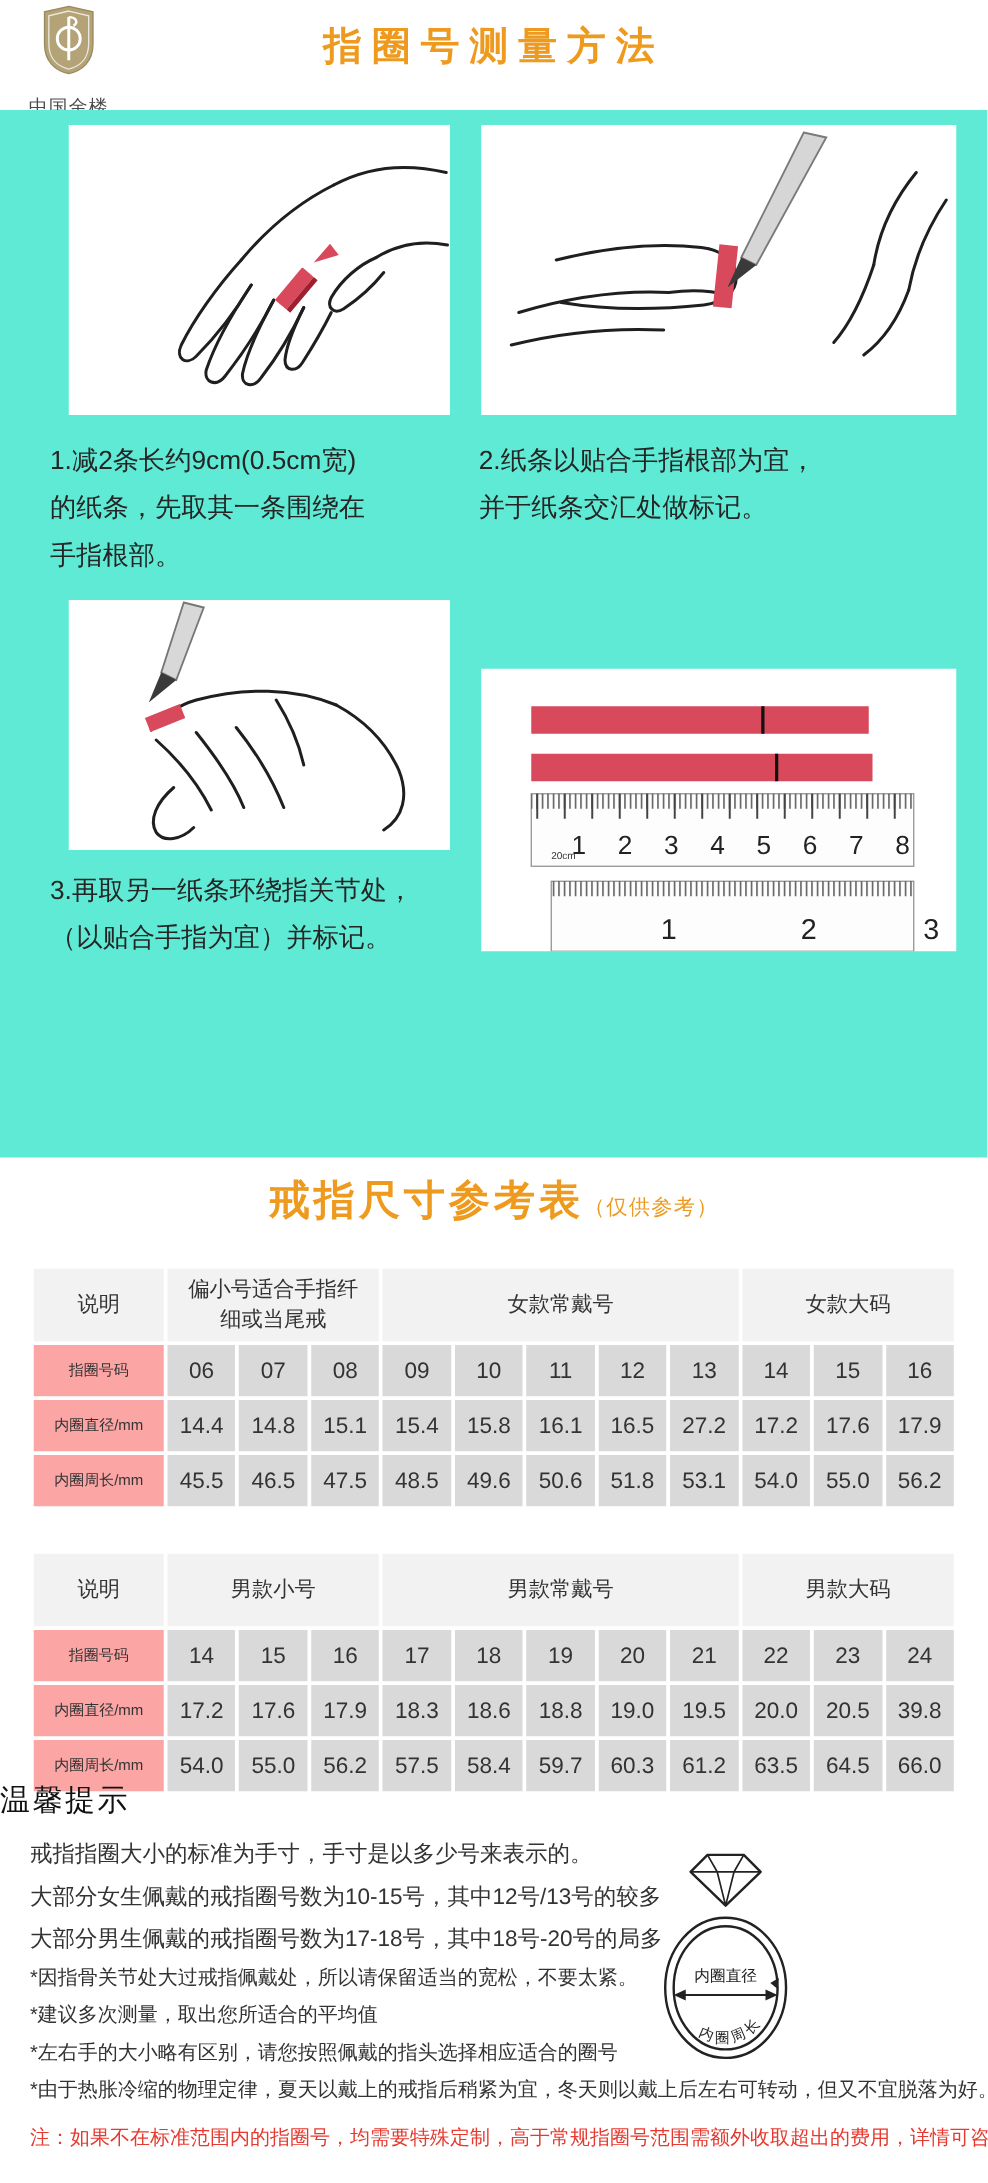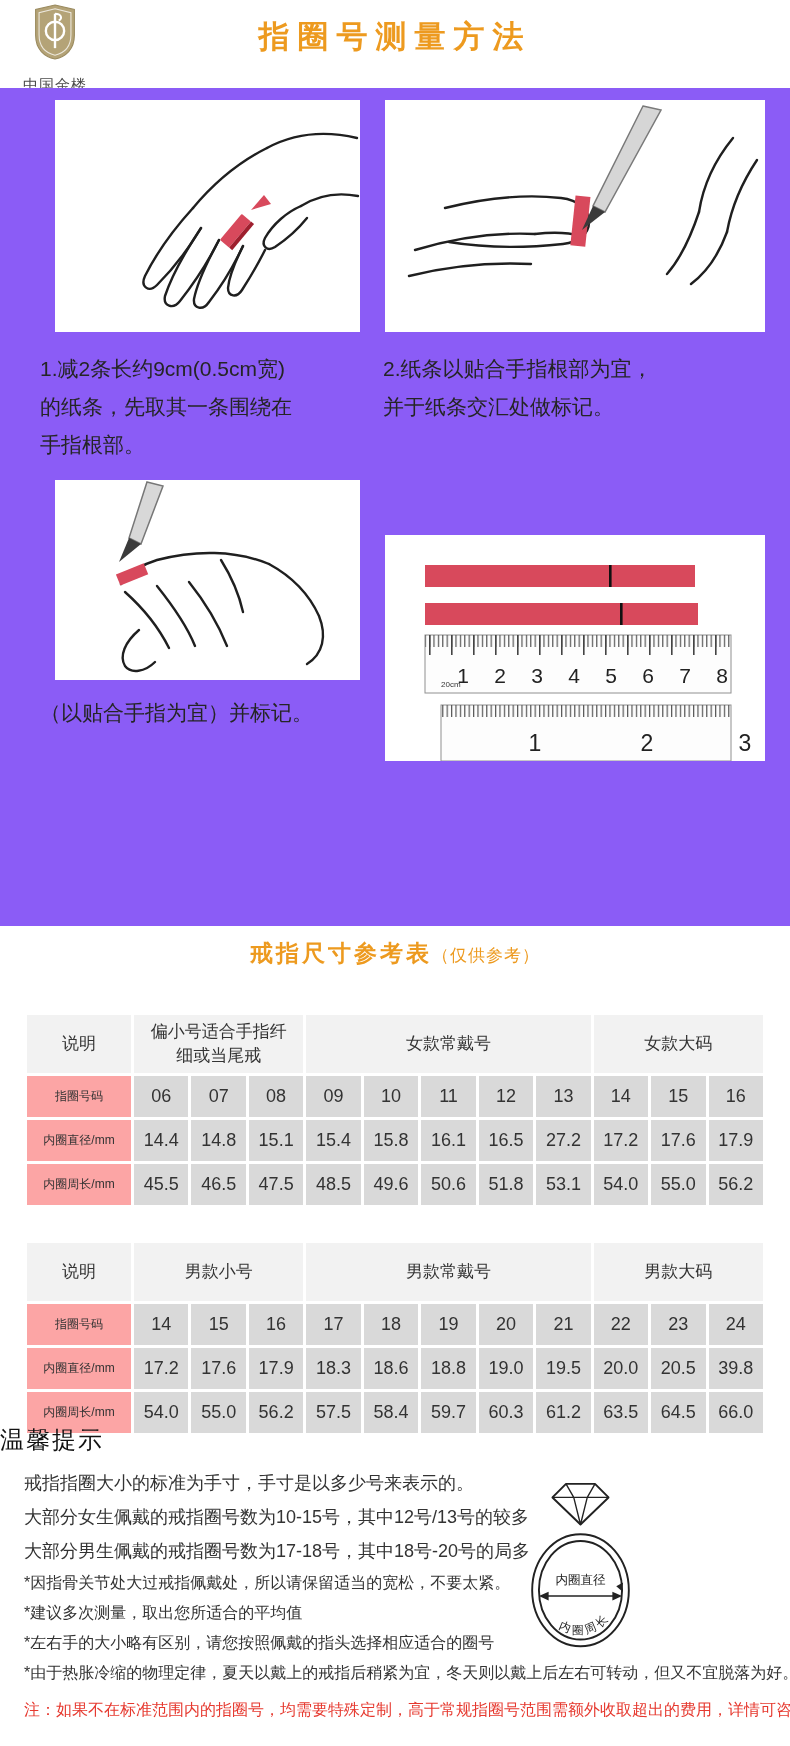--- a/index.html
+++ b/index.html
@@ -9,37 +9,37 @@
   
   .header { position:absolute; left:0; top:0; width:790px; height:88px; background:#fff; }
   .logo { position:absolute; left:12px; top:4px; width:86px; text-align:center; }
   .logo svg { display:block; margin:0 auto; }
   .logo-text { display:block; margin-top:16px; font-size:15px; color:#4a4a4a; letter-spacing:1px; }
   .page-title { position:absolute; left:0; top:16px; width:100%; text-align:center;
     font-family:"Liberation Serif","DejaVu Serif",serif; font-size:31px; font-weight:bold;
     color:#ED9A1F; letter-spacing:8px; }
 
   
-  .panel { position:absolute; left:0; top:88px; width:790px; height:838px; background:#8b5cf6; }
+  .panel { position:absolute; left:0; top:88px; width:790px; height:838px; background:#5eead4; }
   .card { position:absolute; background:#fff; }
   #card1 { left:55px; top:12px; width:305px; height:232px; }
   #card2 { left:385px; top:12px; width:380px; height:232px; }
   #card3 { left:55px; top:392px; width:305px; height:200px; }
   #card4 { left:385px; top:447px; width:380px; height:226px; }
   .caption { position:absolute; font-size:21px; line-height:38px; color:#252525; }
   .caption span { display:block; }
   #cap1 { left:40px; top:262px; width:340px; }
   #cap2 { left:383px; top:262px; width:402px; }
   #cap3 { left:40px; top:606px; width:348px; }
   #cap4 { left:383px; top:662px; width:402px; line-height:40px; }
 
   
   .ref-title { position:absolute; left:0; top:938px; width:100%; text-align:center; color:#ED9A1F;
     font-family:"Liberation Serif","DejaVu Serif",serif; }
-  .ref-title .big { font-size:23px; font-weight:bold; letter-spacing:3px; }
+  .ref-title .big { font-size:33px; font-weight:bold; letter-spacing:3px; }
   .ref-title .small { font-size:17px; letter-spacing:1px;text-align:right; }
 
   table.size-table { position:absolute; left:24px; width:742px; border-collapse:separate;
     border-spacing:3px; table-layout:fixed; background:#fff; }
   #table1 { top:1012px; }
   #table2 { top:1240px; }
   .size-table td { text-align:center; vertical-align:middle; color:#333; overflow:hidden; }
   .size-table .lbl { background:#fca5a5; font-size:12px; }
   .size-table col.c-lbl { width:104px; }
   .size-table .grp { background:#f2f2f2; font-size:17px; line-height:1.4; height:58px; padding:0 16px; }
@@ -183,20 +183,21 @@
           <g font-size="23" fill="#222" text-anchor="middle" font-family="'Liberation Sans',sans-serif">
             <text x="150" y="216">1</text>
             <text x="262" y="216">2</text>
             <text x="360" y="216">3</text>
           </g>
         </g>
       </svg>
     </div>
 
     <div class="caption" id="cap3">
+      <span>3.再取另一纸条环绕指关节处，</span>
       <span>（以贴合手指为宜）并标记。</span>
     </div>
   </div>
 
   <div class="ref-title">
     <span class="big">戒指尺寸参考表</span><span class="small">（仅供参考）</span>
   </div>
 
   <table class="size-table" id="table1">
     <colgroup>

